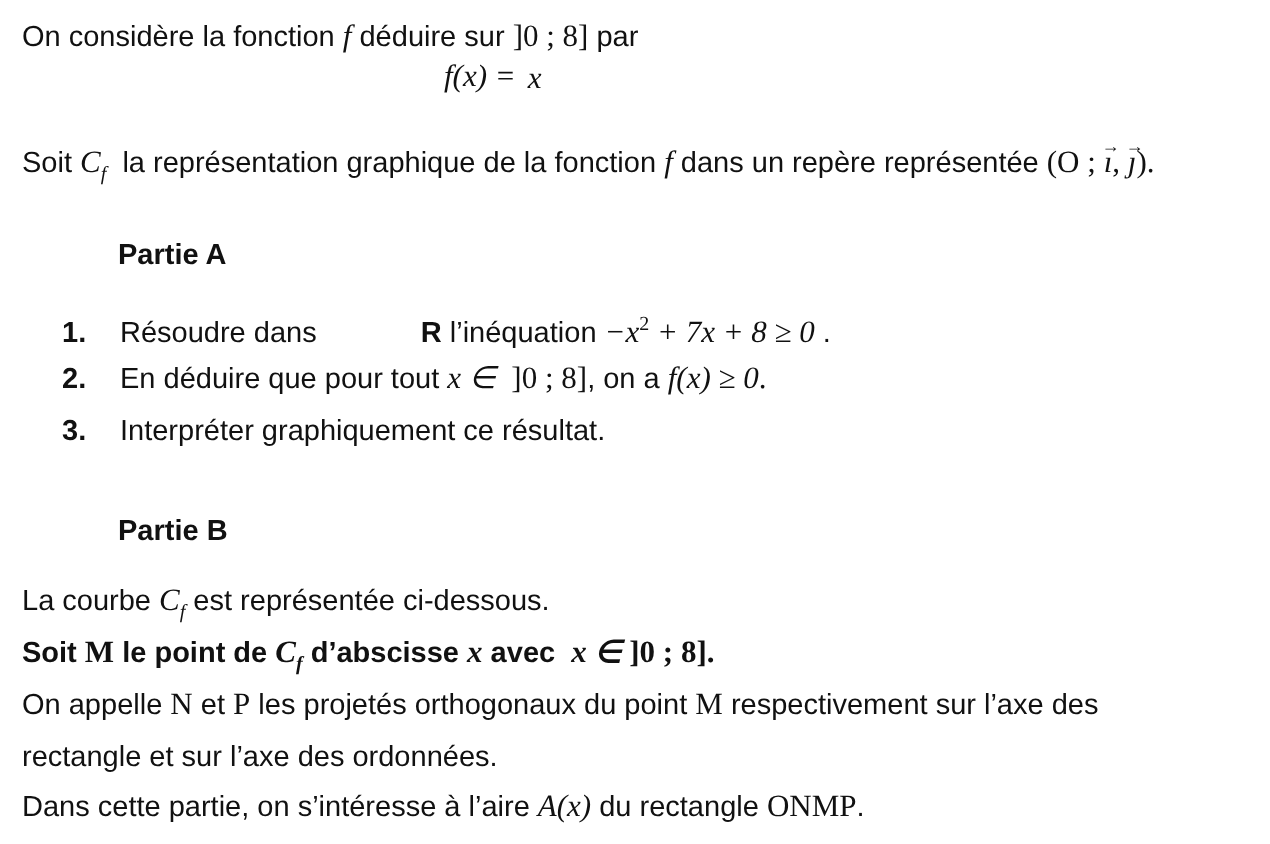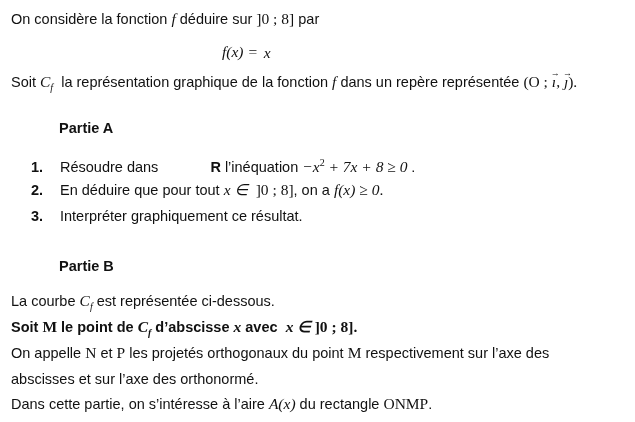--- a/index.html
+++ b/index.html
@@ -6,21 +6,21 @@
   body {
     width: 635px; height: 422px; overflow: hidden; position: relative;
     font-family: "Liberation Sans", sans-serif; font-size: 14.5px; color: #111111;
   }
   .line { position: absolute; left: 11px; white-space: nowrap; line-height: 18px; }
   .m { font-family: "Liberation Serif", serif; font-style: italic; font-size: 15.5px; }
   .mr { font-family: "Liberation Serif", serif; font-style: normal; font-size: 15.5px; }
   .sub { font-size: 10px; vertical-align: -4px; font-style: italic; font-family: "Liberation Serif", serif; }
   .sup { font-size: 10px; vertical-align: 6px; font-family: "Liberation Serif", serif; }
   .bold { font-weight: bold; margin-left: 48px; }
-  .frac-wrap { position: absolute; left: 222px; top: 30px; height: 44px; display: flex; align-items: center; }
+  .frac-wrap { position: absolute; left: 222px; top: 30px; height: 44px; display: flex; align-items: flex-start; }
   .frac { display: inline-flex; flex-direction: column; align-items: center; margin-left: 6px; }
   .frac .num { padding: 0 1px 2px 1px; border-bottom: 1px solid #111; line-height: 18px; }
   .frac .den { line-height: 18px; padding-top: 1px; }
   .num-item { position: absolute; left: 31px; white-space: nowrap; line-height: 18px; }
   .num-item .idx { display: inline-block; width: 29px; font-weight: bold; }
   .vec { position: relative; display: inline-block; }
   .vec::before { content: "\2192"; position: absolute; top: -9px; left: -1px; font-size: 9px; font-style: normal; }
 </style>
 </head>
 <body>
@@ -61,17 +61,17 @@
 </div>
 
 <div class="line" style="top:318px;font-weight:bold;">
   <span>Soit </span><span class="mr">M</span><span> le point de </span><span class="m">C</span><span class="sub">f</span><span> d’abscisse </span><span class="m">x</span><span style="white-space:pre;"> avec  </span><span class="m">x ∈ </span><span class="mr">]0 ; 8]</span><span class="mr">.</span>
 </div>
 
 <div class="line" style="top:344px;">
   <span>On appelle </span><span class="mr">N</span><span> et </span><span class="mr">P</span><span> les projetés orthogonaux du point </span><span class="mr">M</span><span> respectivement sur l’axe des</span>
 </div>
 
-<div class="line" style="top:370px;">abscisses et sur l’axe des orthonormé.</div>
+<div class="line" style="top:370px;">rectangle et sur l’axe des ordonnées.</div>
 
 <div class="line" style="top:395px;">
   <span>Dans cette partie, on s’intéresse à l’aire </span><span class="m">A(x)</span><span> du rectangle </span><span class="mr">ONMP</span><span>.</span>
 </div>
 
 </body></html>

